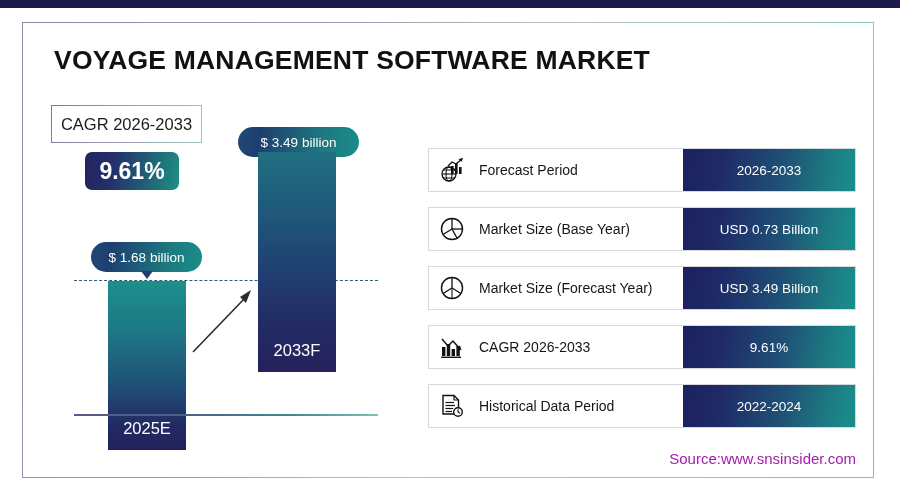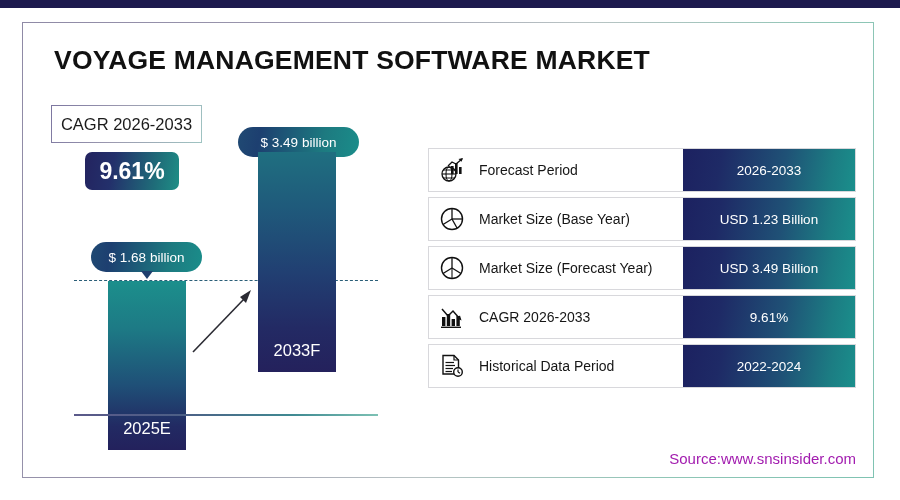--- a/index.html
+++ b/index.html
@@ -99,21 +99,21 @@
   #baseline{
     position:absolute;left:74px;top:414px;width:304px;height:2px;
     background:linear-gradient(90deg,#5b5a8a 0%,#4d5f86 35%,#3f8a92 72%,#7dc1b4 100%);
   }
   #growth-arrow{position:absolute;left:185px;top:280px;width:80px;height:80px;}
 
   
   #spec-table{position:absolute;left:428px;top:148px;width:428px;}
   .spec-row{
     position:relative;display:flex;align-items:stretch;
-    height:44px;margin-bottom:5px;
+    height:44px;margin-bottom:15px;
     box-sizing:border-box;
     border:1.2px solid #d8d8dc;
     background:#ffffff;
   }
   .spec-icon{
     width:46px;display:flex;align-items:center;justify-content:center;
     flex:0 0 46px;
   }
   .spec-label{
     flex:1 1 auto;display:flex;align-items:center;
@@ -204,21 +204,21 @@
     <div class="spec-icon">
       <svg width="26" height="26" viewBox="0 0 26 26">
         <circle cx="13" cy="13" r="10.5" fill="none" stroke="#111" stroke-width="1.4"></circle>
         <line x1="13" y1="13" x2="13" y2="2.5" stroke="#111" stroke-width="1.3"></line>
         <line x1="13" y1="13" x2="23.5" y2="13" stroke="#111" stroke-width="1.3"></line>
         <line x1="13" y1="13" x2="18" y2="22" stroke="#111" stroke-width="1.3"></line>
         <line x1="13" y1="13" x2="4" y2="18.5" stroke="#111" stroke-width="1.3"></line>
       </svg>
     </div>
     <div class="spec-label">Market Size (Base Year)</div>
-    <div class="spec-value">USD 1.23 Billion</div>
+    <div class="spec-value">USD 0.73 Billion</div>
   </div>
 
   <div class="spec-row">
     <div class="spec-icon">
       <svg width="26" height="26" viewBox="0 0 26 26">
         <circle cx="13" cy="13" r="10.5" fill="none" stroke="#111" stroke-width="1.4"></circle>
         <line x1="13" y1="13" x2="13" y2="2.5" stroke="#111" stroke-width="1.3"></line>
         <line x1="13" y1="13" x2="22" y2="18.5" stroke="#111" stroke-width="1.3"></line>
         <line x1="13" y1="13" x2="4" y2="18.5" stroke="#111" stroke-width="1.3"></line>
         <line x1="13" y1="13" x2="13" y2="23.5" stroke="#111" stroke-width="1.1"></line>

